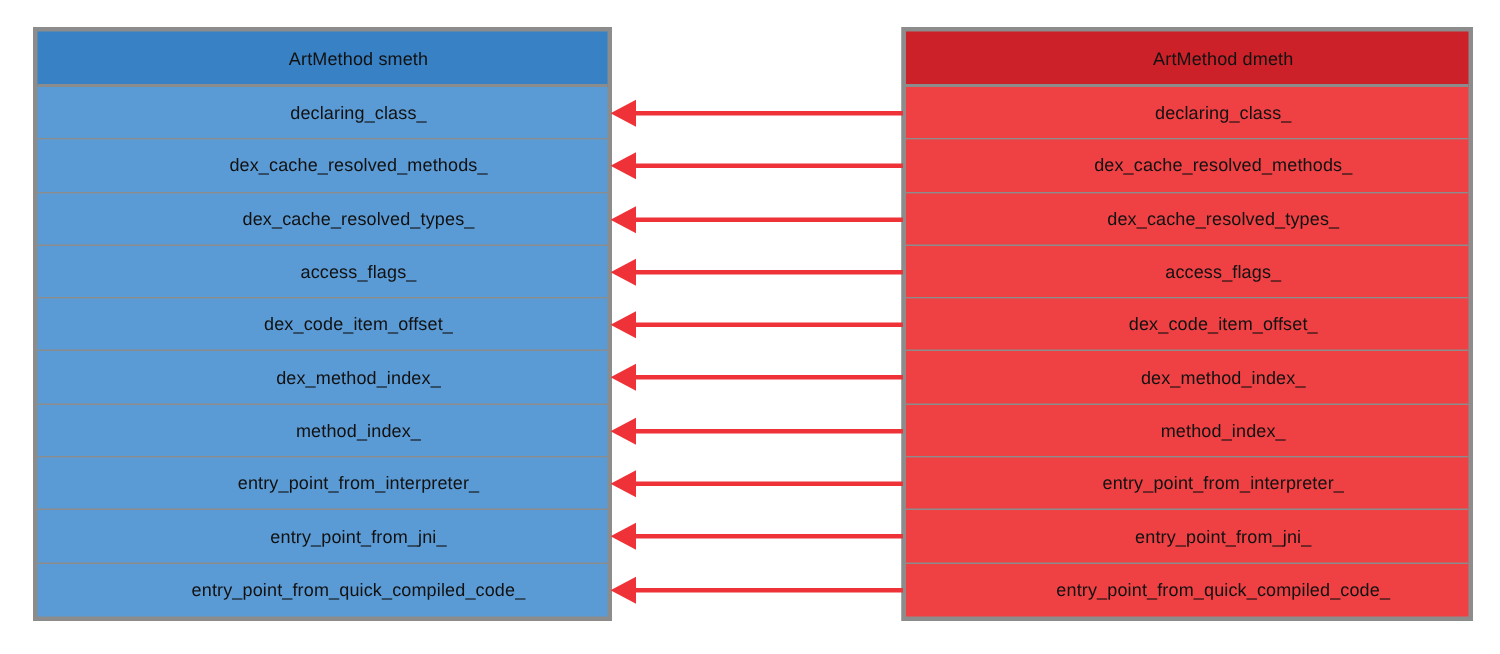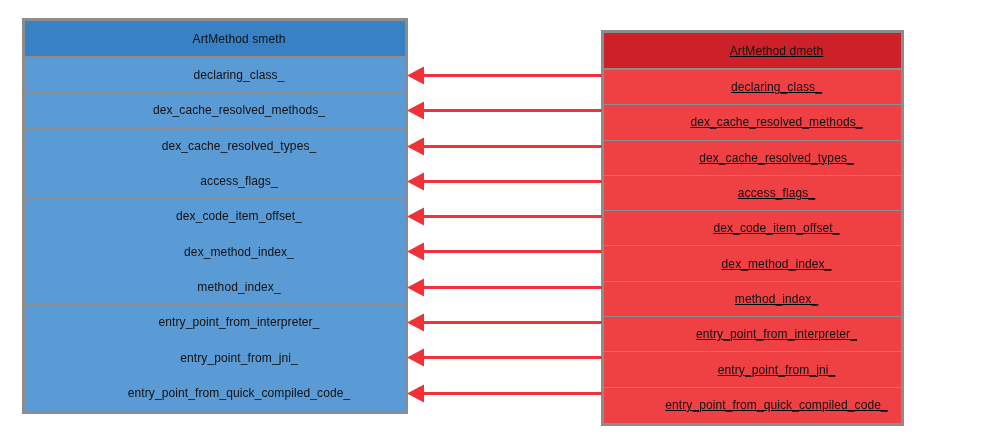--- a/index.html
+++ b/index.html
@@ -53,24 +53,23 @@
   }
   #smeth-table .row { background: #5b9bd5; }
   #smeth-table .row.header {
     background: #3781c4;
     border-bottom: 2px solid #8c8c8c;
   }
 
   
   #dmeth-table {
     left: 601px;
-    top: 30px;
-    width: 303px;
+    top: 18px;
+    width: 381px;
     height: 396px;
-    text-decoration: underline;
   }
   #dmeth-table .row { background: #ef4044; }
   #dmeth-table .row.header {
     background: #cc2128;
     border-bottom: 2px solid #8c8c8c;
   }
 
   
   #arrow-layer {
     position: absolute;

